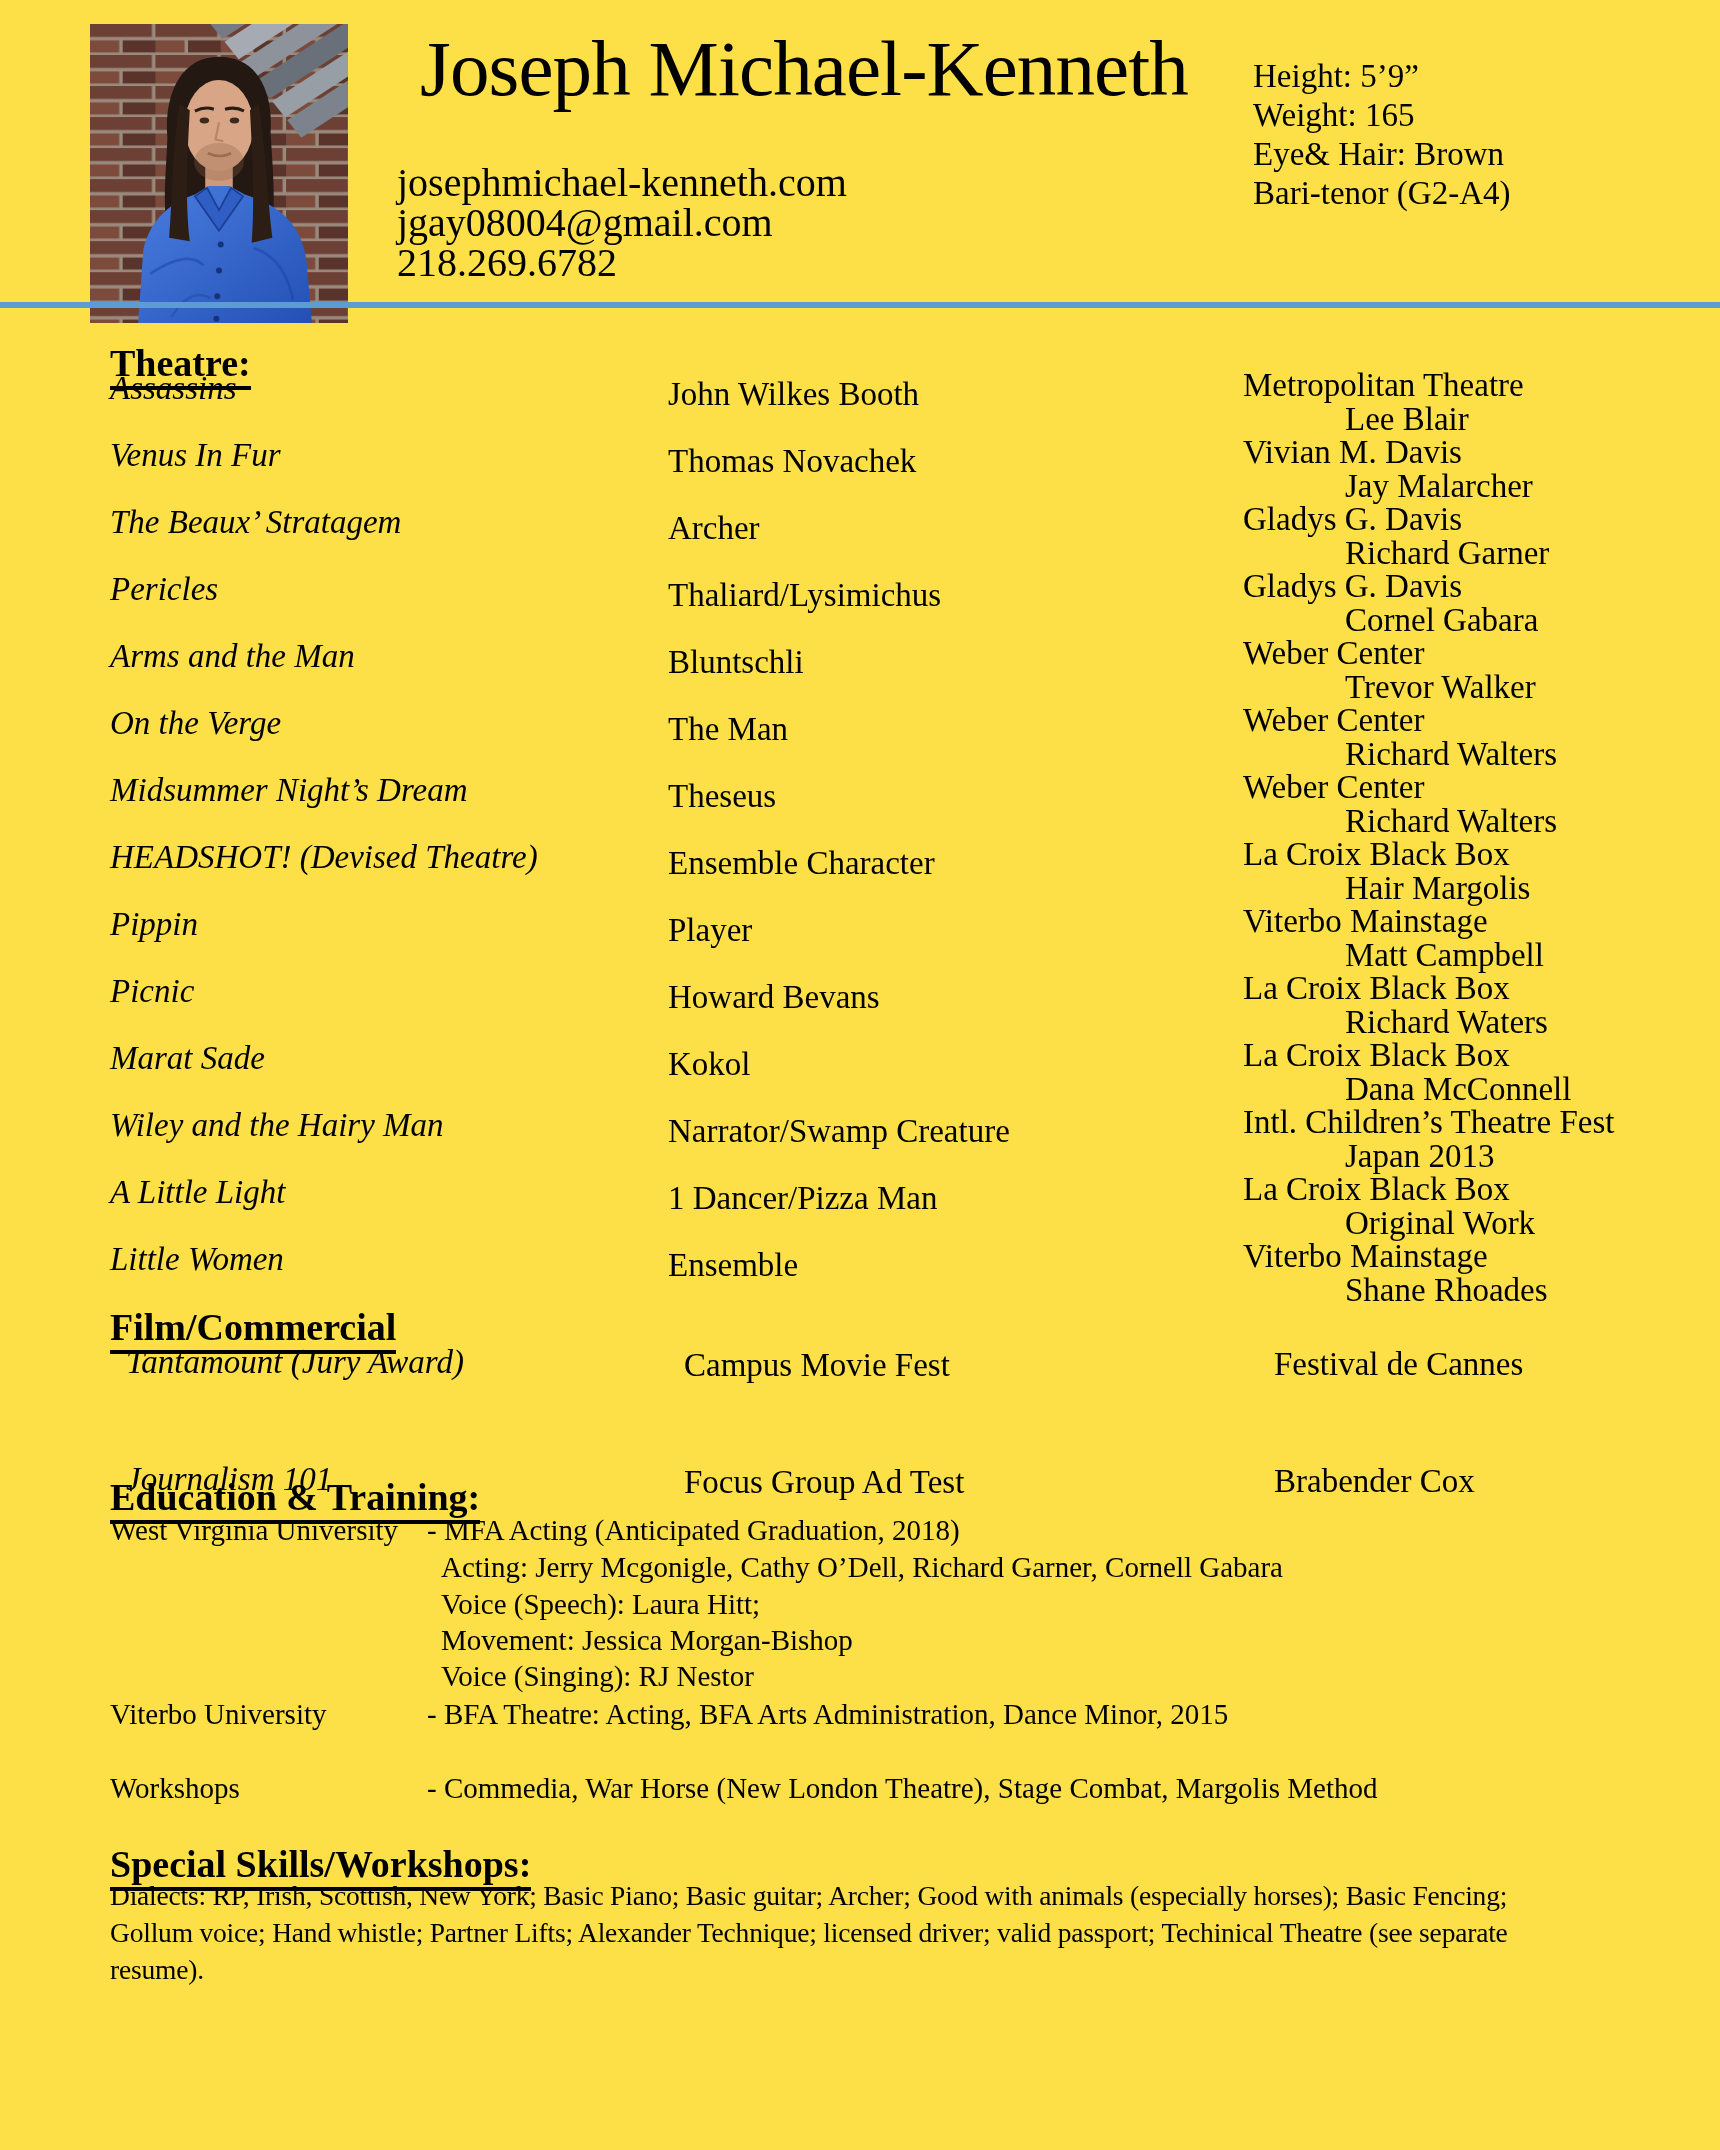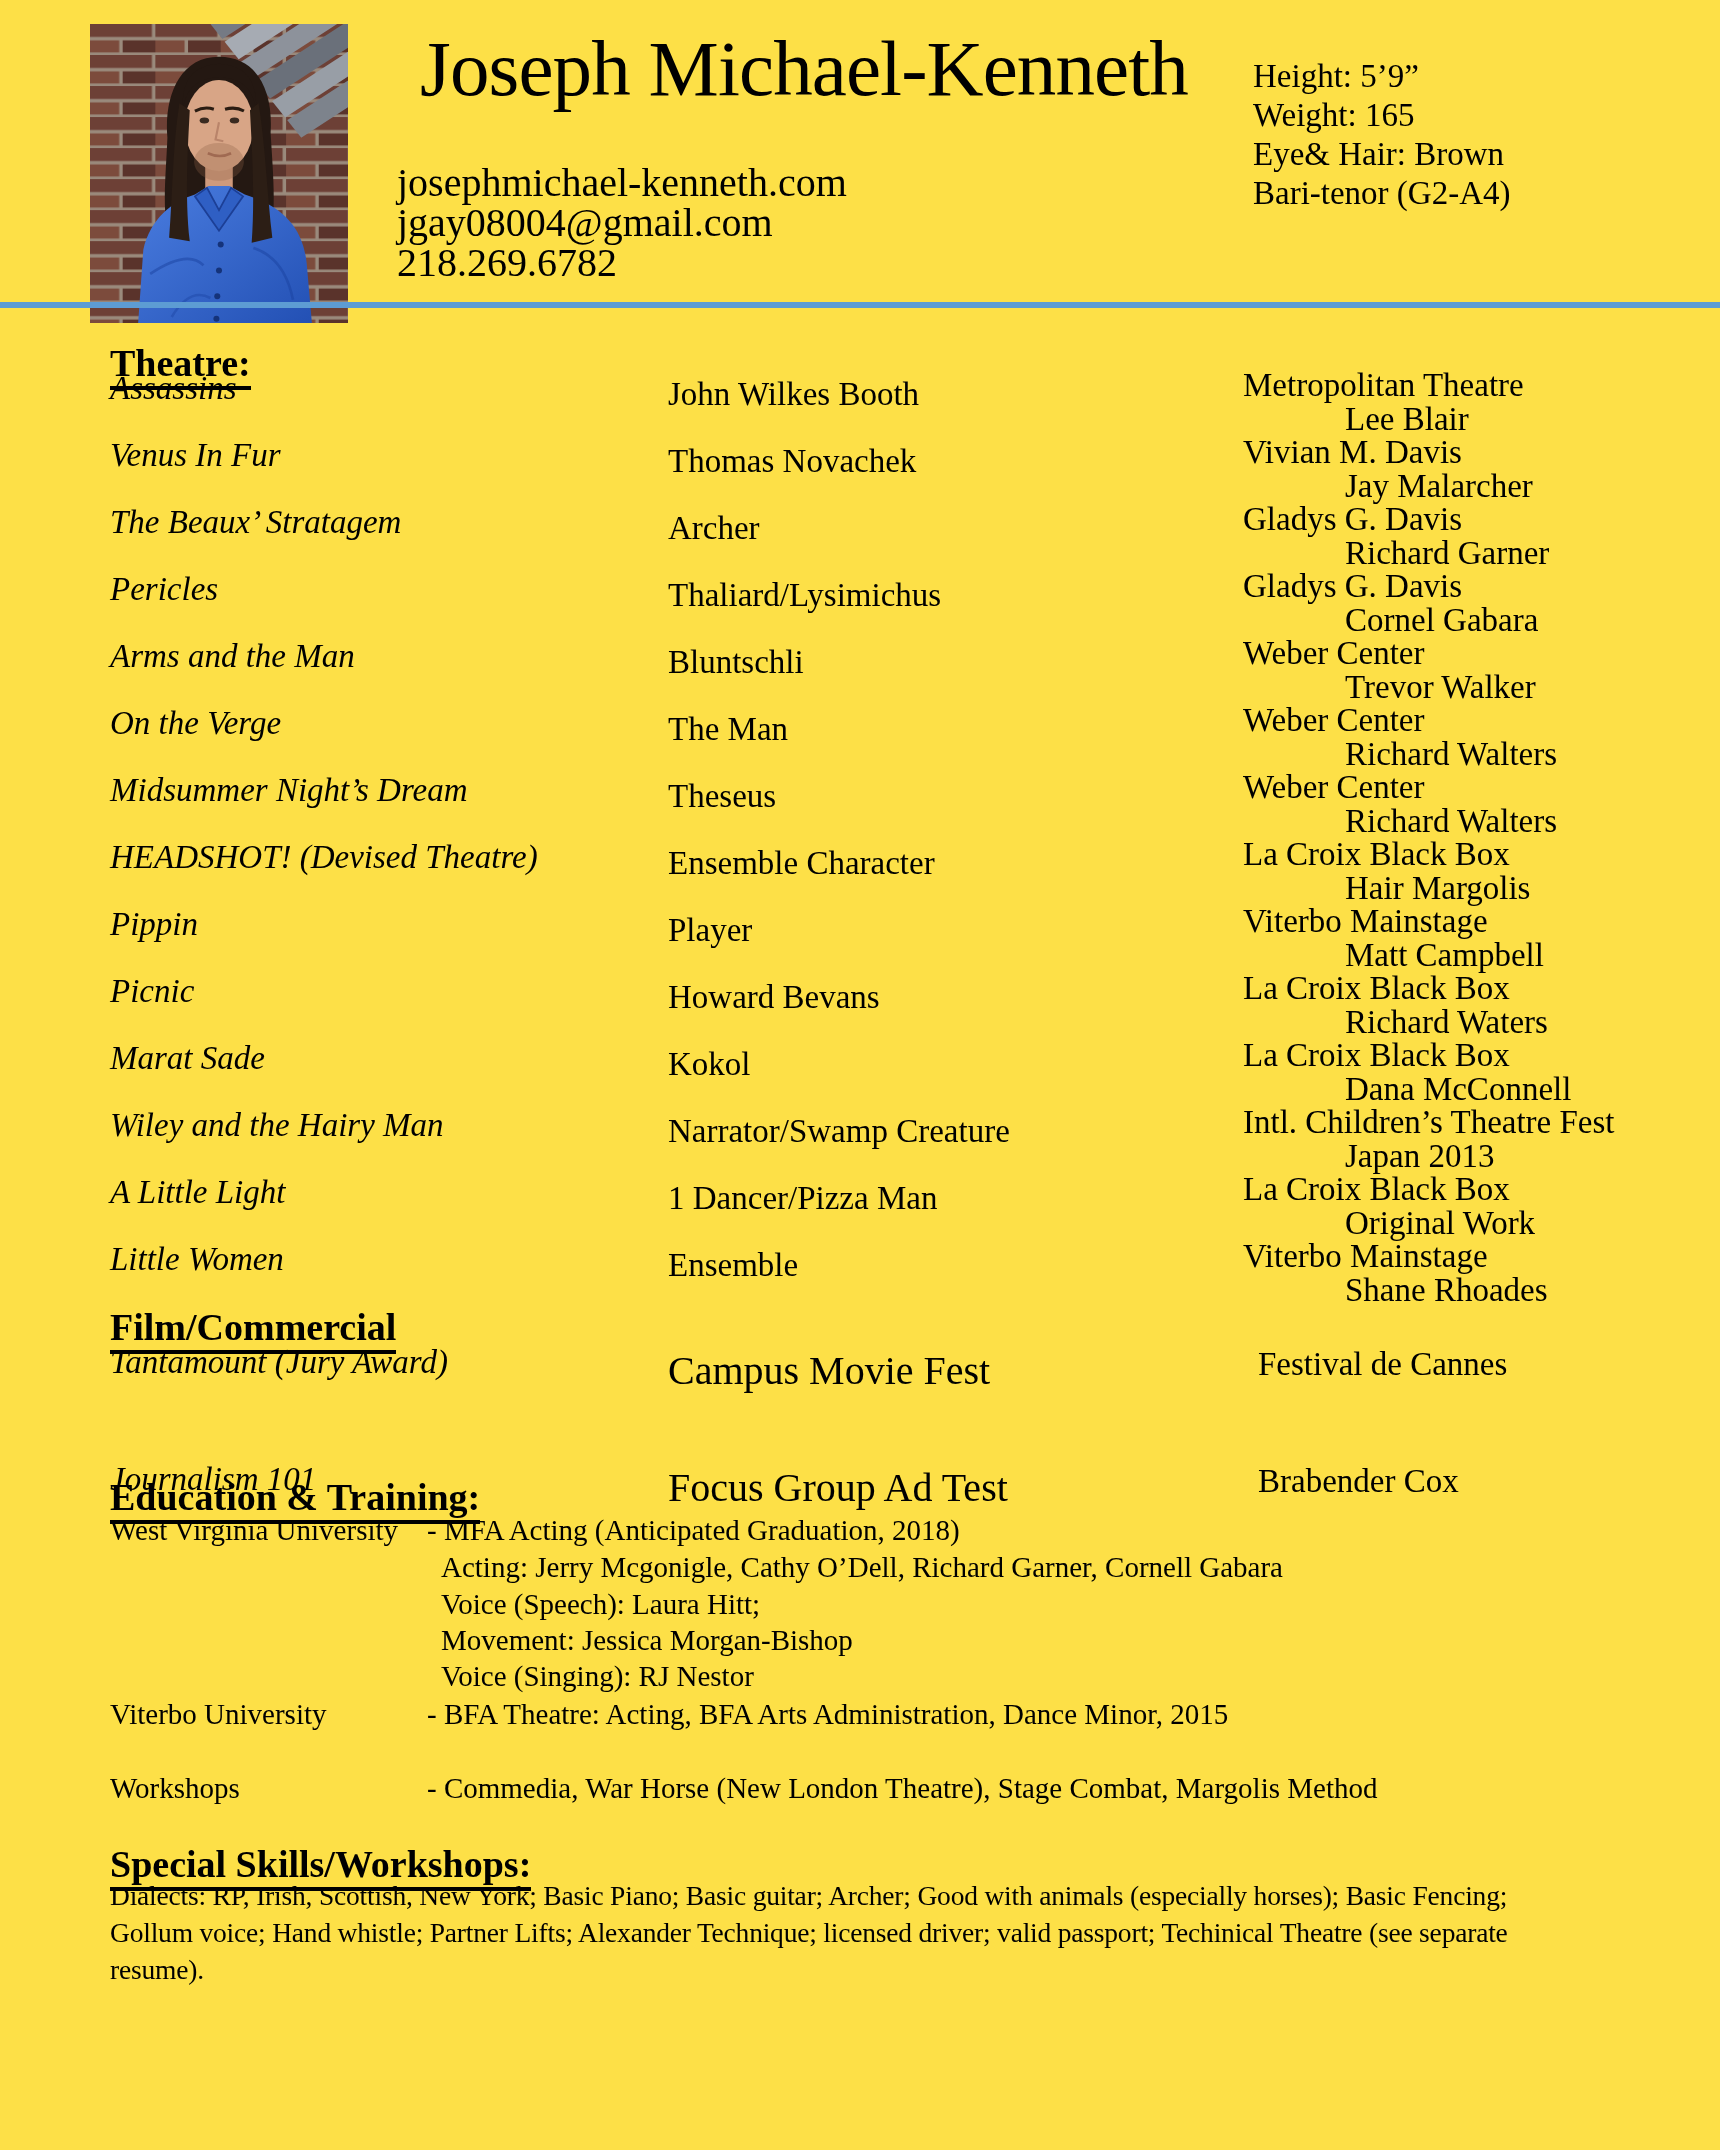--- a/index.html
+++ b/index.html
@@ -26,23 +26,23 @@
 
   
   .t-entries { position:absolute; left:0; top:370px; width:1721px; }
   .t-entry { position:relative; height:67px; }
   .t-title { position:absolute; left:110px; top:0; font-style:italic; font-size:33px; white-space:nowrap; }
   .t-role  { position:absolute; left:668px; top:6px; font-size:33px; white-space:nowrap; }
   .t-venueblock { position:absolute; left:1243px; top:-1.7px; font-size:33px; line-height:34px; }
   .t-director { padding-left:102px; white-space:nowrap; }
   .t-venue { white-space:nowrap; }
 
-  .f-row { position:absolute; left:0; width:1398px; height:52px; }
+  .f-row { position:absolute; left:16px; width:1398px; height:52px; }
   .f-title { position:absolute; left:110px; top:0; font-style:italic; font-size:33px; white-space:nowrap; }
-  .f-role  { position:absolute; left:668px; top:3.4px; font-size:40px; white-space:nowrap; }
+  .f-role  { position:absolute; left:668px; top:3.4px; font-size:33px; white-space:nowrap; }
   .f-venue { position:absolute; left:1258px; top:1.7px; font-size:33px; white-space:nowrap; }
 
   
   .edu-rows { position:absolute; left:0; top:1514px; width:1721px; font-size:29px; }
   .edu-row { position:absolute; left:0; width:1721px; }
   .edu-label { position:absolute; left:110px; top:0; white-space:nowrap; }
   .edu-detail { position:absolute; left:427px; top:0; white-space:nowrap; }
   .edu-detail.sub { left:441px; }
 
   

